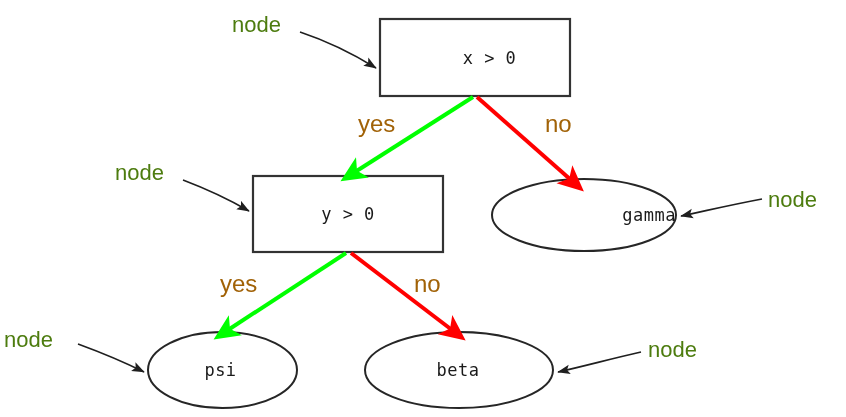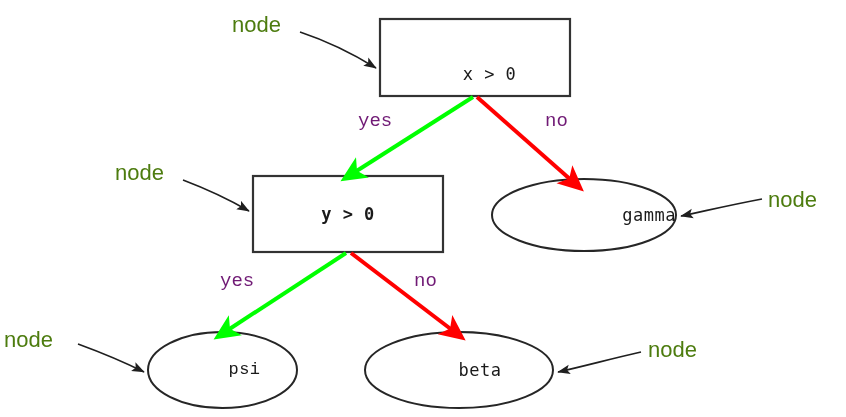--- a/index.html
+++ b/index.html
@@ -26,23 +26,23 @@
     position: absolute;
     font-family: "DejaVu Sans Mono", monospace;
     font-size: 17px;
     color: #1a1a1a;
     text-align: center;
     white-space: pre;
     letter-spacing: 0.5px;
   }
   .edge-label {
     position: absolute;
-    font-family: Liberation Mono, monospace;
-    font-size: 19px;
-    color: #701a75;
+    font-family: Liberation Sans, sans-serif;
+    font-size: 24px;
+    color: #a16207;
     white-space: pre;
   }
   .annot-label {
     position: absolute;
     font-family: "Liberation Sans", sans-serif;
     font-size: 22px;
     color: #4d7c0f;
     white-space: pre;
   }
 </style>
@@ -86,29 +86,29 @@
 
     <path d="M183,180 C212,191 230,200 249,211" fill="none" stroke="#1f1f1f" stroke-width="1.6" marker-end="url(#arrow-thin)"></path>
 
     <path d="M762,199 C730,205 705,211 681,216" fill="none" stroke="#1f1f1f" stroke-width="1.6" marker-end="url(#arrow-thin)"></path>
 
     <path d="M78,344 C108,355 126,363 144,372" fill="none" stroke="#1f1f1f" stroke-width="1.6" marker-end="url(#arrow-thin)"></path>
 
     <path d="M641,352 C610,359 585,366 558,372" fill="none" stroke="#1f1f1f" stroke-width="1.6" marker-end="url(#arrow-thin)"></path>
   </svg>
 
-  <div class="node-shape-label" style="left:380px; top:64px; width:219px;">x &gt; 0</div>
+  <div class="node-shape-label" style="left:380px; top:48px; width:219px;">x &gt; 0</div>
 
-  <div class="node-shape-label" style="left:253px; top:204px; width:190px;font-weight:bold;">y &gt; 0</div>
+  <div class="node-shape-label" style="left:253px; top:204px; width:190px;">y &gt; 0</div>
 
   <div class="node-shape-label" style="left:492px; top:205px; width:184px;text-align:right;">gamma</div>
 
-  <div class="node-shape-label" style="left:156px; top:360px; width:177px;font-family:Liberation Mono, monospace;">psi</div>
+  <div class="node-shape-label" style="left:132px; top:360px; width:177px;">psi</div>
 
-  <div class="node-shape-label" style="left:380px; top:360px; width:188px;padding-left:6px;">beta</div>
+  <div class="node-shape-label" style="left:364px; top:360px; width:188px;">beta</div>
 
   <div class="edge-label" style="left:358px; top:110px;">yes</div>
 
   <div class="edge-label" style="left:545px; top:110px;">no</div>
 
   <div class="edge-label" style="left:220px; top:270px;">yes</div>
 
   <div class="edge-label" style="left:414px; top:270px;">no</div>
 
   <div class="annot-label" style="left:232px; top:12px;">node</div>

